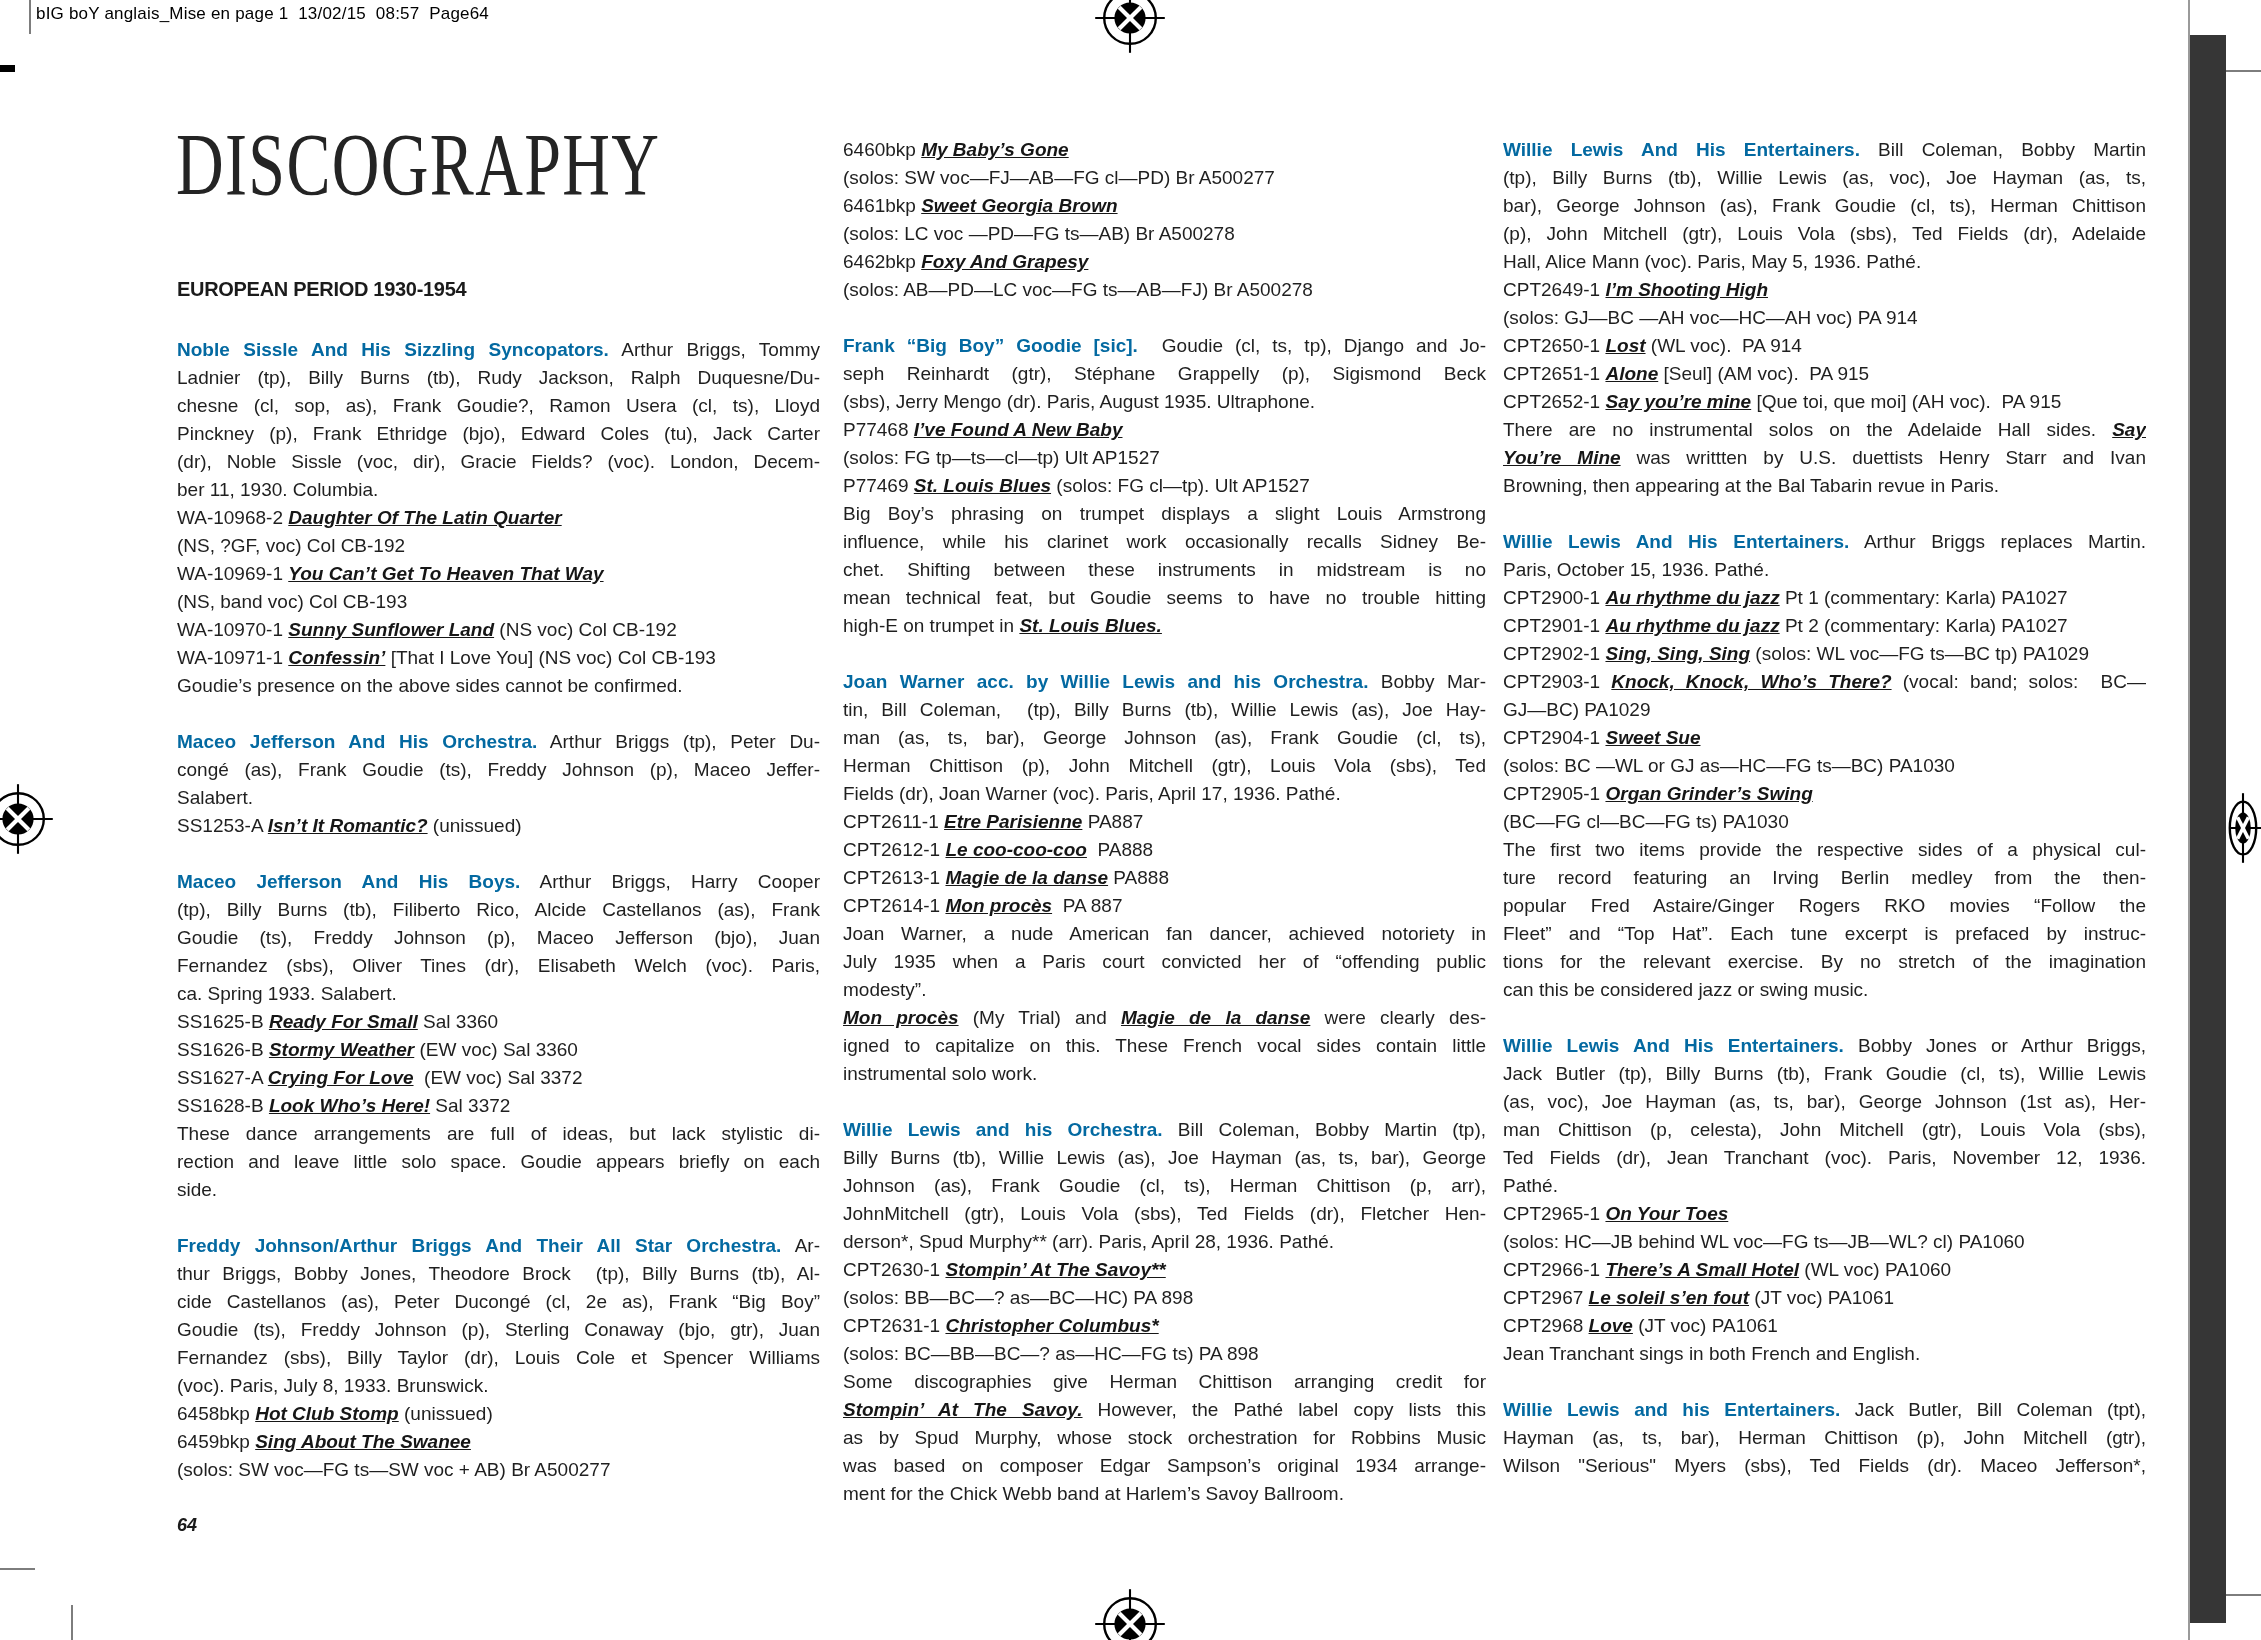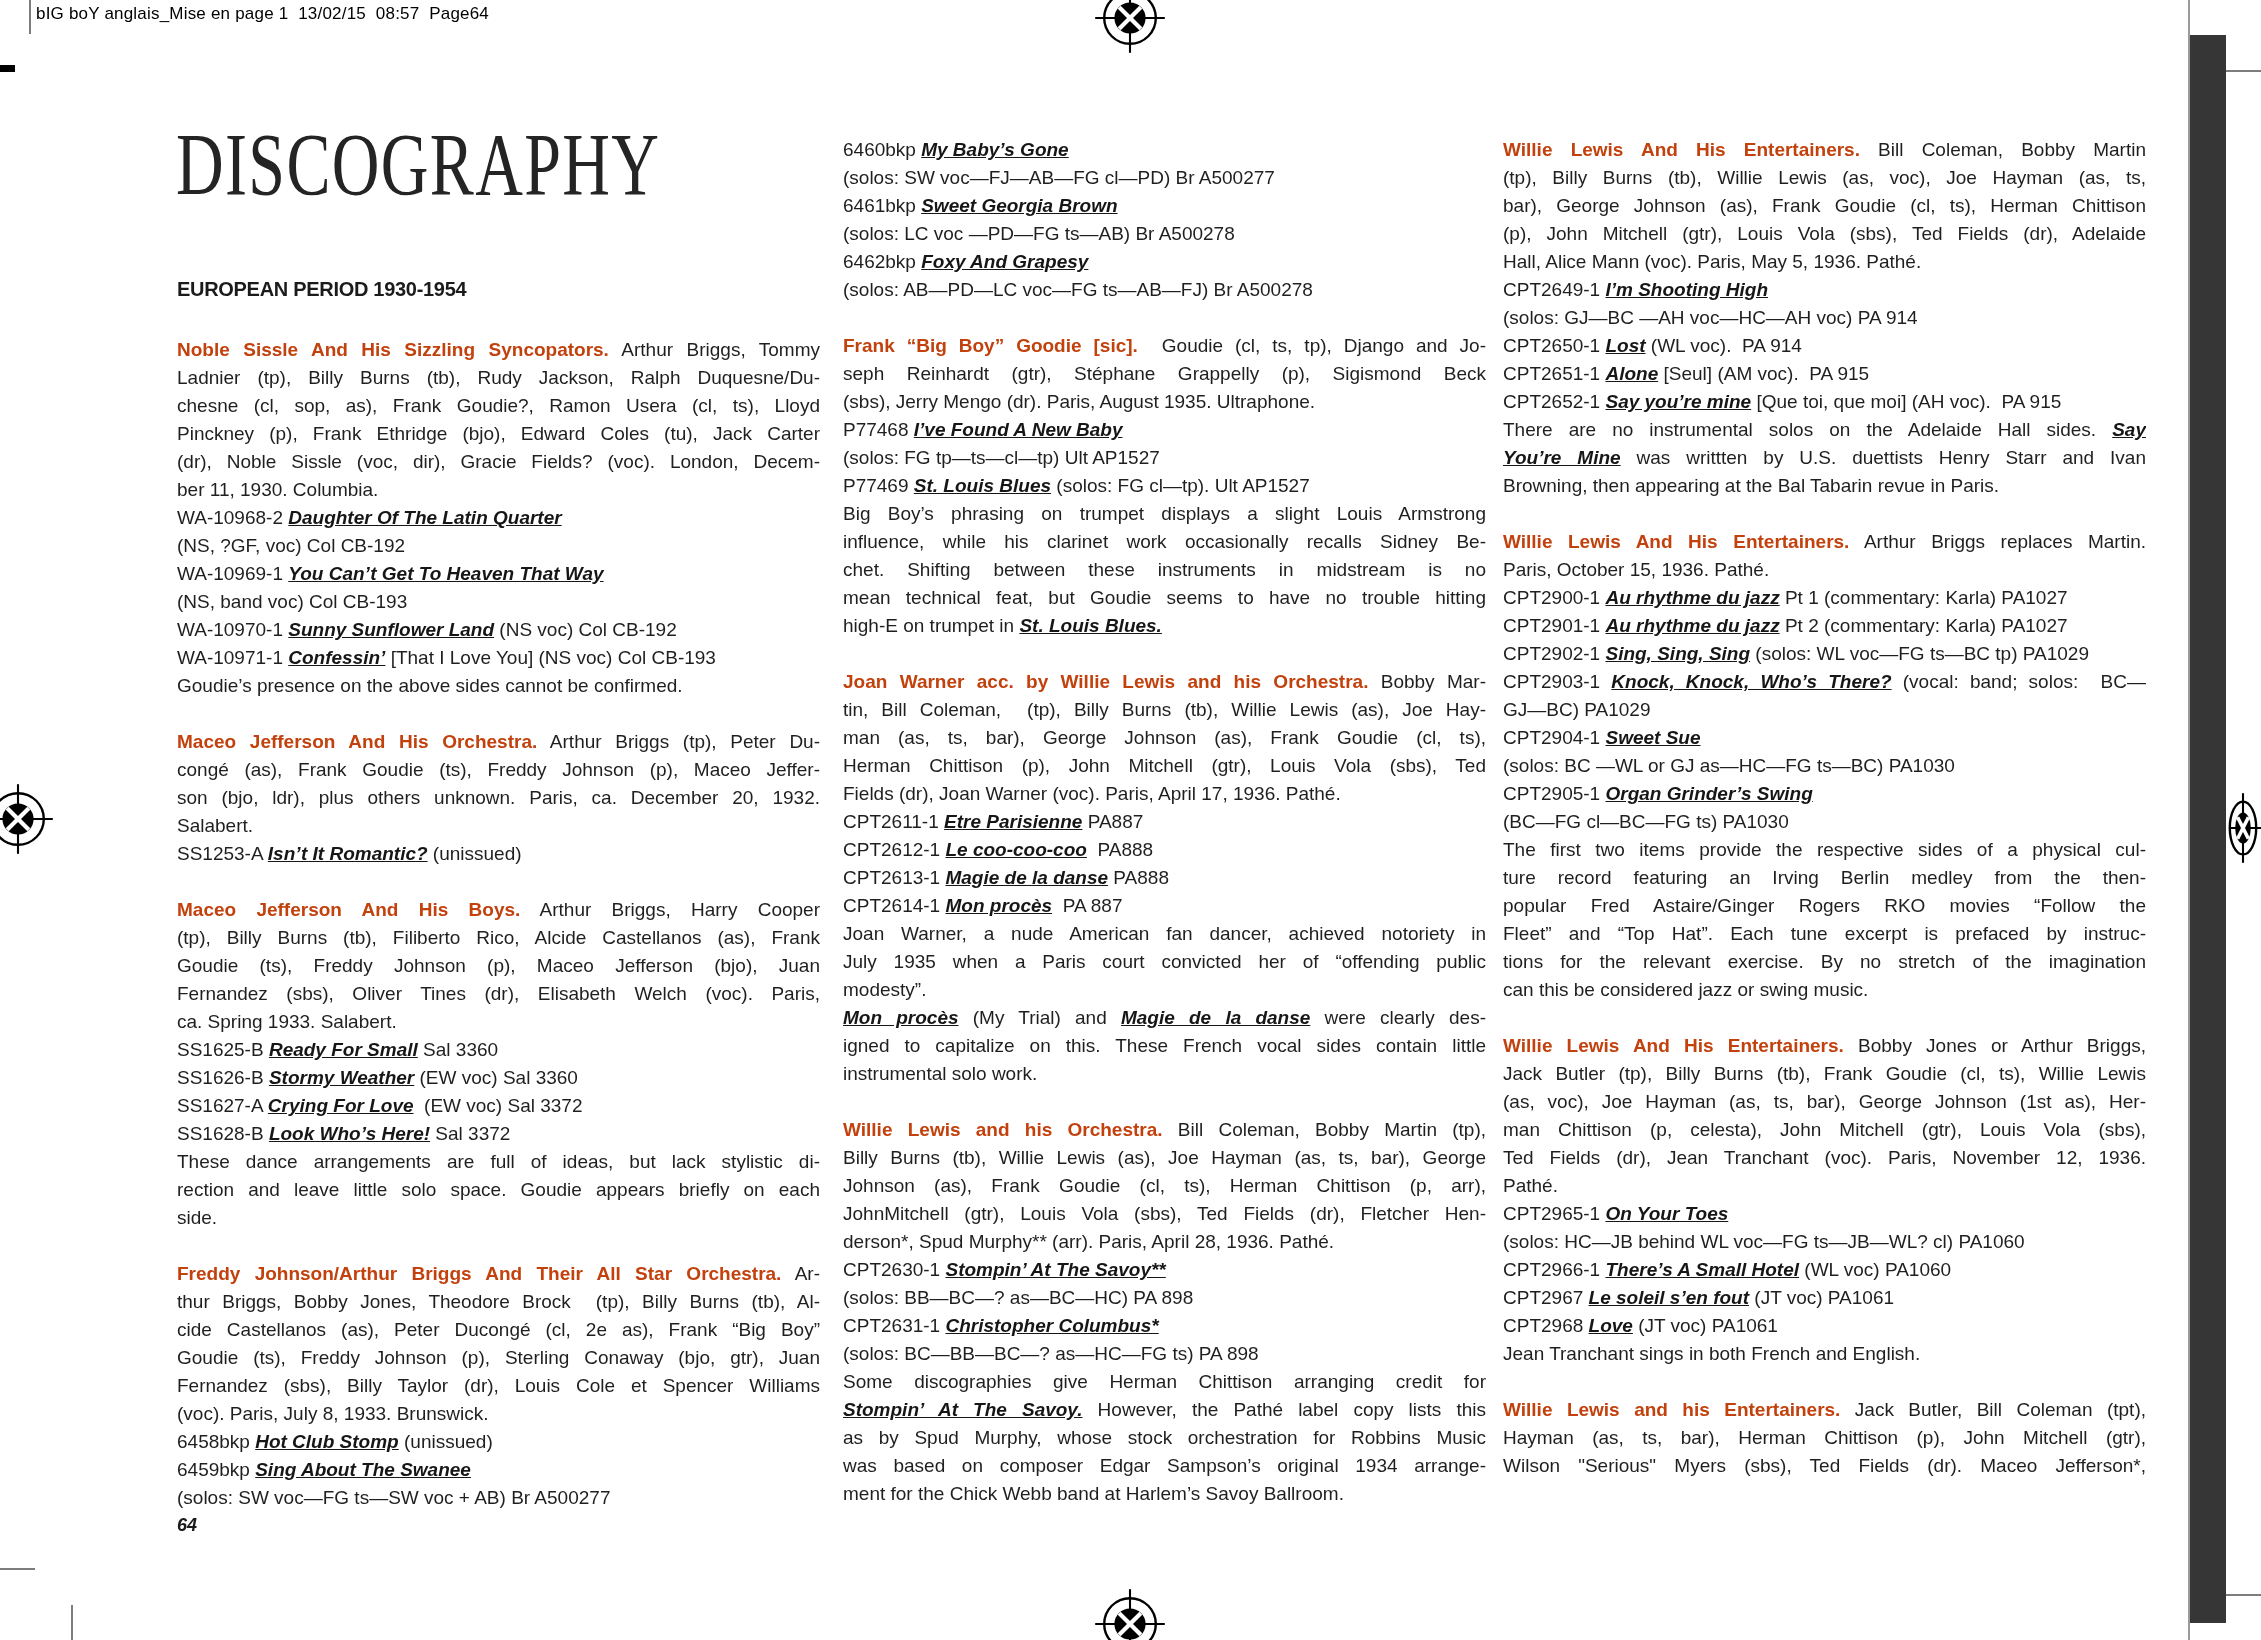--- a/index.html
+++ b/index.html
@@ -24,21 +24,21 @@
   .col{position:absolute;width:643px;font-size:19px;color:#1f1f1f;}
   .col-1{left:177px;top:336px;}
   .col-2{left:843px;top:136px;}
   .col-3{left:1503px;top:136px;}
   .block{margin-bottom:28px;}
   .ln{
     height:28px;line-height:28px;white-space:pre-wrap;overflow:hidden;
     text-align:left;
   }
   .ln.j{text-align:justify;text-align-last:justify;}
-  .b{font-weight:700;color:#c2410c;}
+  .b{font-weight:700;color:#0369a1;}
   .i{font-style:italic;font-weight:700;color:#161616;text-decoration:underline;}
   .page-num{
     position:absolute;left:177px;top:1515px;font-size:18px;font-weight:700;
     font-style:italic;color:#1b1b1b;
   }
   .vline,.hline{position:absolute;}
   .vline{width:1.8px;}
   .hline{height:1.8px;}
   .gray{background:#7d7d7d;}
   .ltgray{background:#9a9a9a;}
@@ -111,21 +111,20 @@
         <div class="ln"><span>(NS, ?GF, voc) Col CB-192</span></div>
         <div class="ln"><span>WA-10969-1 </span><span class="i">You Can’t Get To Heaven That Way</span></div>
         <div class="ln"><span>(NS, band voc) Col CB-193</span></div>
         <div class="ln"><span>WA-10970-1 </span><span class="i">Sunny Sunflower Land</span><span> (NS voc) Col CB-192</span></div>
         <div class="ln"><span>WA-10971-1 </span><span class="i">Confessin’</span><span> [That I Love You] (NS voc) Col CB-193</span></div>
         <div class="ln"><span>Goudie’s presence on the above sides cannot be confirmed.</span></div>
       </div>
       <div class="block">
         <div class="ln j"><span class="b">Maceo Jefferson And His Orchestra.</span><span> Arthur Briggs (tp), Peter Du-</span></div>
         <div class="ln j"><span>congé (as), Frank Goudie (ts), Freddy Johnson (p), Maceo Jeffer-</span></div>
-        <div class="ln j"><span>son (bjo, ldr), plus others unknown. Paris, ca. December 20, 1932.</span></div>
         <div class="ln"><span>Salabert.</span></div>
         <div class="ln"><span>SS1253-A </span><span class="i">Isn’t It Romantic?</span><span> (unissued)</span></div>
       </div>
       <div class="block">
         <div class="ln j"><span class="b">Maceo Jefferson And His Boys.</span><span> Arthur Briggs, Harry Cooper</span></div>
         <div class="ln j"><span>(tp), Billy Burns (tb), Filiberto Rico, Alcide Castellanos (as), Frank</span></div>
         <div class="ln j"><span>Goudie (ts), Freddy Johnson (p), Maceo Jefferson (bjo), Juan</span></div>
         <div class="ln j"><span>Fernandez (sbs), Oliver Tines (dr), Elisabeth Welch (voc). Paris,</span></div>
         <div class="ln"><span>ca. Spring 1933. Salabert.</span></div>
         <div class="ln"><span>SS1625-B </span><span class="i">Ready For Small</span><span> Sal 3360</span></div>

